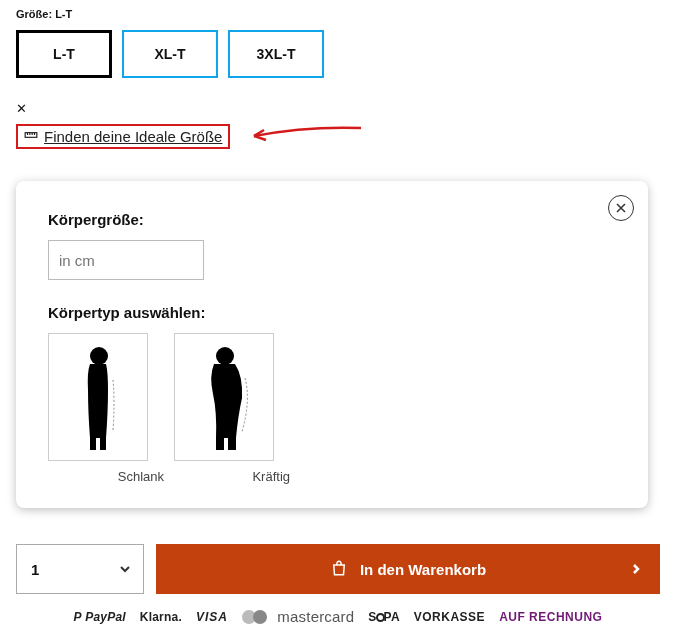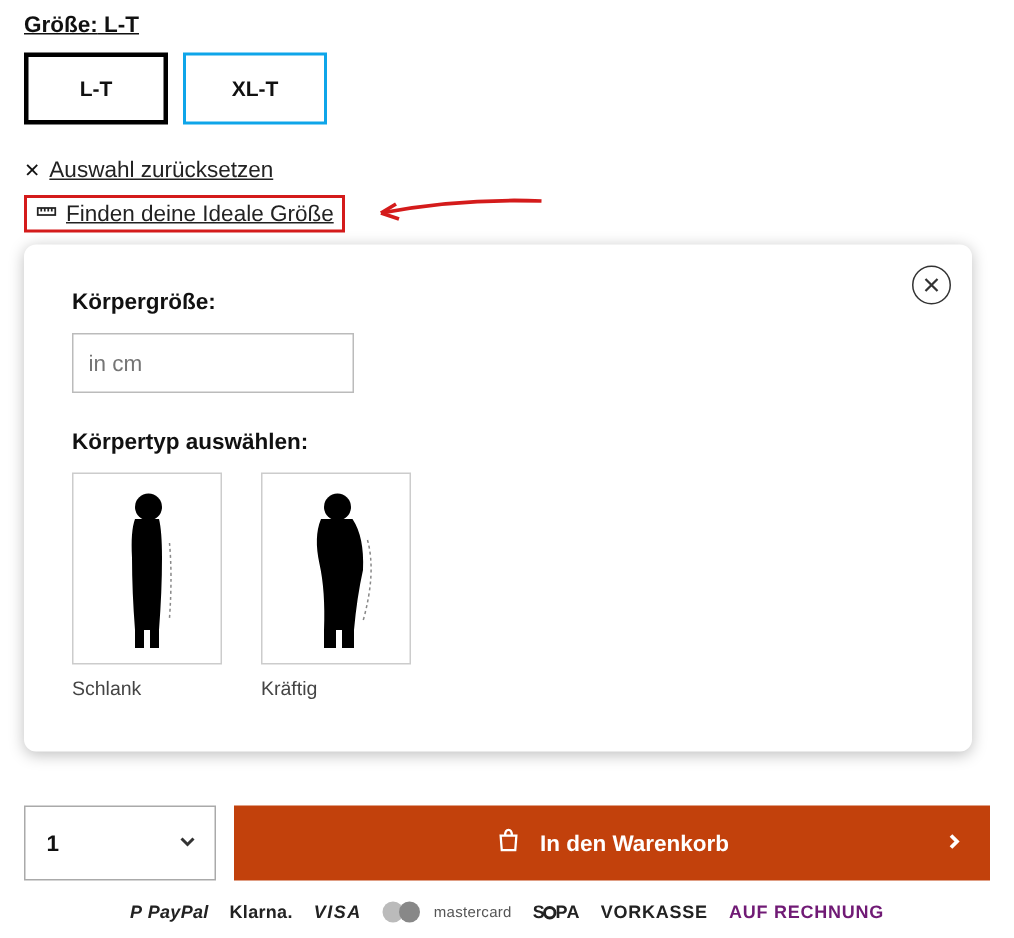--- a/index.html
+++ b/index.html
@@ -1,69 +1,69 @@
 <!DOCTYPE html>
 <html><head>
 <meta charset="utf-8">
 <style>
   * { box-sizing: border-box; margin: 0; padding: 0; }
   body { font-family: Arial, Helvetica, sans-serif; width: 676px; background: #fff; padding: 8px 16px; font-size: 14px; color: #111; }
-  .size-label { font-weight: 700; font-size: 15px; margin-bottom: 10px; text-decoration: underline; }
+  .size-label { font-weight: 700; font-size: 11px; margin-bottom: 10px; }
   .size-options { display: flex; gap: 10px; margin-bottom: 22px; }
   .size-btn { width: 96px; height: 48px; border: 2px solid #0ea5e9; background: #fff; font-weight: 700; font-size: 14px; cursor: pointer; display:flex; align-items:center; justify-content:center; }
   .size-btn.selected { border: 3px solid #000; }
   .reset-link { display: inline-flex; align-items: center; gap: 6px; margin-bottom: 4px; }
   .reset-link span.text { text-decoration: underline; cursor: pointer; font-size: 15px; color: #222; }
   .reset-x { font-size: 13px; }
   .find-row { position: relative; }
   .find-box { display: inline-flex; align-items: center; gap: 6px; border: 2px solid #d41b1b; padding: 2px 6px; margin-top: 4px; position: relative; }
   .find-box .text { text-decoration: underline; font-size: 15px; color: #222; cursor: pointer; }
   .arrow { position: absolute; left: 230px; top: 2px; width: 120px; height: 24px; }
-  .modal { position: relative; margin-top: 8px; width: 632px; background: #fff; border-radius: 8px; box-shadow: 0 2px 10px rgba(0,0,0,0.25); padding: 30px 32px 35px 32px; }
+  .modal { position: relative; margin-top: 32px; width: 632px; background: #fff; border-radius: 8px; box-shadow: 0 2px 10px rgba(0,0,0,0.25); padding: 30px 32px 24px 32px; }
   .modal-close { position: absolute; right: 14px; top: 14px; width: 26px; height: 26px; border-radius: 50%; border: 1.5px solid #333; display:flex; align-items:center; justify-content:center; cursor: pointer; }
   .modal h4 { font-size: 15px; font-weight: 700; margin-bottom: 12px; }
-  .cm-input { width: 188px; height: 40px; border: 1px solid #bbb; padding: 0 10px; font-size: 15px; color: #777; margin-bottom: 24px; }
+  .cm-input { width: 156px; height: 40px; border: 1px solid #bbb; padding: 0 10px; font-size: 15px; color: #777; margin-bottom: 24px; }
   .body-types { display: flex; gap: 10px; }
-  .bt { width: 116px; text-align: left; }
+  .bt { width: 116px; text-align: right; }
   .bt-box { width: 100px; height: 128px; border: 1px solid #ccc; display:flex; align-items:center; justify-content:center; cursor:pointer; }
   .bt-label { font-size: 13px; color: #444; margin-top: 8px; }
   .cart-row { display:flex; gap: 12px; margin-top: 36px; }
   .qty { position: relative; width: 128px; height: 50px; border: 1px solid #aaa; display:flex; align-items:center; padding: 0 14px; font-weight:700; font-size:15px; cursor:pointer; }
   .qty .chev { position:absolute; right:12px; }
   .cart-btn { flex:1; height: 50px; background:#c2410c; color:#fff; font-weight:700; font-size:15px; display:flex; align-items:center; justify-content:center; gap:12px; position:relative; cursor:pointer; }
   .cart-btn .chev-r { position:absolute; right:18px; }
   .payments { margin-top: 14px; display:flex; justify-content:center; gap:14px; align-items:center; }
   .pay { font-size:12px; font-weight:700; font-style: italic; color:#222; letter-spacing: .2px;}
   .pay.klarna { font-style: normal; }
   .pay.visa { letter-spacing: 1px; font-style: italic;}
-  .pay.mc { display:inline-flex; align-items:center; gap:3px; font-style:normal; font-weight:400; color:#555; font-size:10px;}
+  .pay.mc { display:inline-flex; align-items:center; gap:3px; font-style:normal; font-weight:400; color:#555; font-size:15px;}
   .mc-circ { display:inline-block; width:14px; height:14px; border-radius:50%; background:#bbb; margin-right:-6px;}
   .mc-circ2 { display:inline-block; width:14px; height:14px; border-radius:50%; background:#888;}
   .pay.sepa { font-style: normal; }
   .pay.sepa .ring { display:inline-block; width:9px; height:9px; border:2px solid #222; border-radius:50%; vertical-align:-1px; margin:0 -1px;}
   .pay.vork { font-style: normal; letter-spacing:.5px;}
   .pay.rech { font-style: normal; color:#701a75; letter-spacing:.5px;}
 </style>
 </head>
 <body>
 
 
 
 <div class="size-label">
   <span>Größe:</span> <span>L-T</span>
 </div>
 
 <div class="size-options">
   <div class="size-btn selected">L-T</div>
   <div class="size-btn">XL-T</div>
+  <div class="size-btn">3XL-T</div>
 </div>
 
 <div class="reset-link">
   <span class="reset-x">✕</span>
-  <span class="text">Auswahl zurücksetzen</span>
 </div>
 
 <div class="find-row">
   <div class="find-box">
     <span>
       <svg width="14" height="14" viewBox="0 0 24 24" fill="none" stroke="#222" stroke-width="2">
           <rect x="2" y="8" width="20" height="8"></rect>
           <path d="M6 8v4M10 8v4M14 8v4M18 8v4"></path>
         </svg>
     </span>

